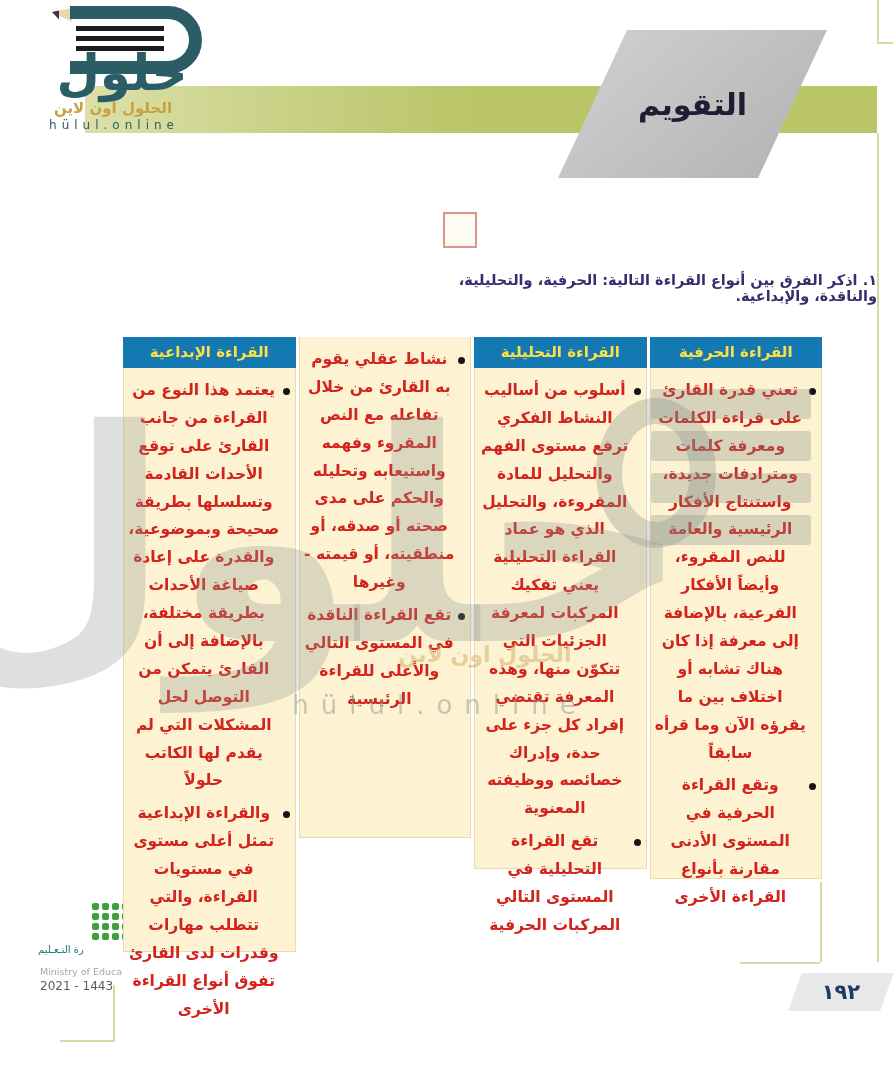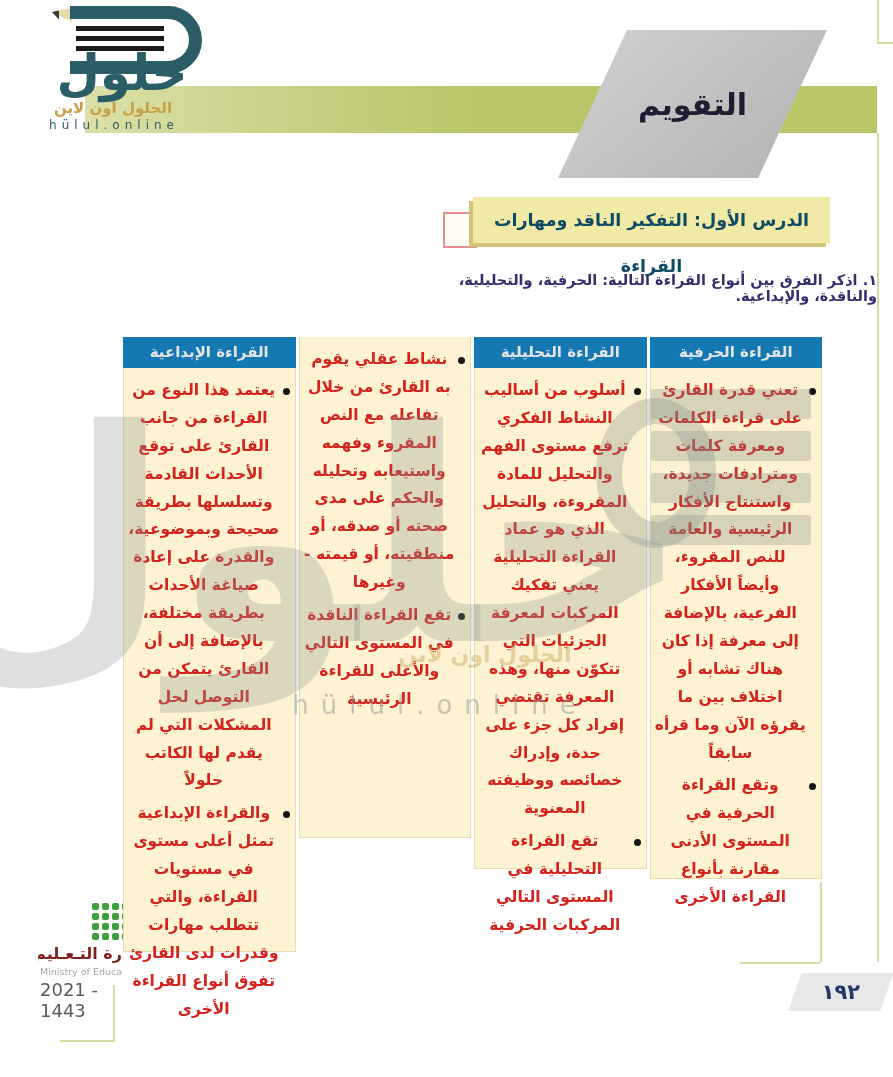--- a/index.html
+++ b/index.html
@@ -37,21 +37,21 @@
         text-align:center;line-height:46px;direction:rtl;}
 
   
   .question{position:absolute;right:16px;top:272px;width:450px;direction:rtl;text-align:right;
         color:#332f6d;font-size:14.5px;font-weight:bold;z-index:2;}
 
   
   .rtable{position:absolute;left:123px;top:337px;width:699px;display:flex;gap:3px;
         direction:rtl;z-index:2;}
   .col{flex:1;display:flex;flex-direction:column;}
-  .col-h{height:31px;background:#1478b3;color:#e5e5e5;font-weight:bold;font-size:15px;
+  .col-h{height:31px;background:#1478b3;color:#fde047;font-weight:bold;font-size:15px;
         text-align:center;line-height:31px;direction:rtl;}
   .col-b{background:#fdf2d2;border:1px solid #e6dcae;border-top:none;box-sizing:border-box;
         padding:9px 5px 8px 4px;}
   .h0{height:511px}.h1{height:501px}.h2{height:501px}.h3{height:584px}
   .li{display:flex;direction:rtl;margin-bottom:5px;}
   .dot{flex:0 0 7px;width:7px;height:7px;background:#141414;border-radius:50%;
         margin-top:11px;margin-left:3px;}
   .li p{margin:0;flex:1;text-align:center;color:#d3231c;font-weight:bold;font-size:15.5px;
         line-height:1.8;}
 
@@ -67,24 +67,24 @@
   .wm-tag{position:absolute;left:360px;top:642px;width:250px;text-align:center;direction:rtl;
         font-size:22px;font-weight:bold;letter-spacing:2px;color:rgba(198,166,88,0.45);}
   .wm-url{position:absolute;left:225px;top:690px;width:430px;text-align:center;font-size:26px;
         letter-spacing:12px;color:rgba(143,152,148,0.5);}
 
   
   .min-dots{position:absolute;left:92px;top:903px;display:grid;z-index:1;
         grid-template-columns:repeat(4,7px);gap:3px;}
   .min-dots i{width:7px;height:7px;background:#3da03d;border-radius:2px;display:block;}
   .min-ar{position:absolute;left:38px;top:944px;width:84px;direction:rtl;text-align:left;
-        color:#7f1d1d;font-size:16px;font-weight:bold;z-index:1;white-space:nowrap;overflow:hidden;}
+        color:#0f766e;font-size:10px;font-weight:normal;z-index:1;white-space:nowrap;overflow:hidden;}
   .min-en{position:absolute;left:40px;top:966px;width:90px;color:#a6a6a6;font-size:9.5px;z-index:1;
         white-space:nowrap;overflow:hidden;}
-  .min-year{position:absolute;left:40px;top:979px;width:100px;color:#5a5a5a;font-size:18px;z-index:1;}
+  .min-year{position:absolute;left:40px;top:979px;width:100px;color:#5a5a5a;font-size:12px;z-index:1;}
 
   
   .pn{position:absolute;left:788px;top:973px;width:92px;height:38px;background:#e8e8e8;
         transform:skewX(-20deg);transform-origin:0 100%;z-index:2;}
   .pn span{display:block;transform:skewX(20deg);text-align:center;line-height:38px;
         font-size:21px;font-weight:bold;color:#223a6b;}
 
   
   .gl{position:absolute;background:#d6dba6;z-index:0;}
   .gl1{left:877px;top:0;width:1.5px;height:42px;}
@@ -125,21 +125,20 @@
     <div class="hulul-tag">الحلول اون لاين</div>
     <div class="hulul-url">hülul.online</div>
   </div>
 
   <div class="assess">
     <div class="assess-in">التقويم</div>
   </div>
 
   <div class="deco-box"></div>
 
-  <div class="lesson">الدرس الأول: التفكير الناقد ومهارات القراءة</div>
 
   <div class="question">١. اذكر الفرق بين أنواع القراءة التالية: الحرفية، والتحليلية، والناقدة، والإبداعية.</div>
 
   <div class="rtable">
     <div class="col">
       <div class="col-h">القراءة الحرفية</div>
       <div class="col-b h0">
         <div class="li">
           <span class="dot"></span>
           <p>تعني قدرة القارئ على قراءة الكلمات ومعرفة كلمات ومترادفات جديدة، واستنتاج الأفكار الرئيسية والعامة للنص المقروء، وأيضاً الأفكار الفرعية، بالإضافة إلى معرفة إذا كان هناك تشابه أو اختلاف بين ما يقرؤه الآن وما قرأه سابقاً</p>

